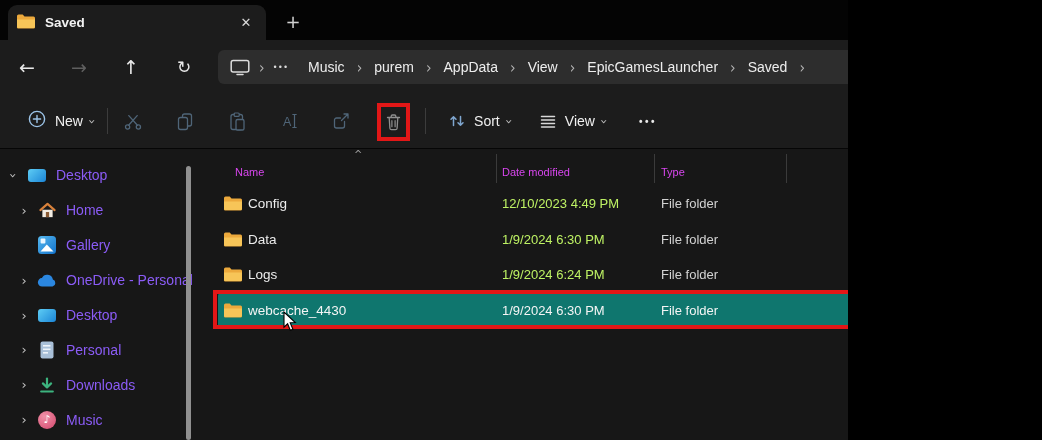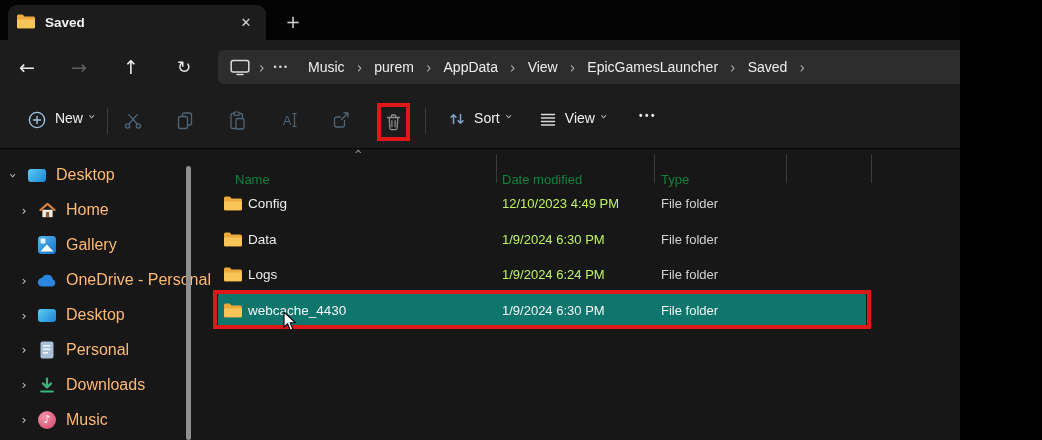--- a/index.html
+++ b/index.html
@@ -1,16 +1,16 @@
 <!DOCTYPE html>
 <html><head>
 <meta charset="utf-8">
 <style>
   html,body{margin:0;padding:0;background:#000;}
-  .window{position:relative;width:960px;height:440px;overflow:hidden;background:#171717;
+  .window{position:relative;width:848px;height:440px;overflow:hidden;background:#171717;
     font-family:"Liberation Sans",sans-serif;color:#e8e8e8;-webkit-font-smoothing:antialiased;}
   .glyph{font-family:"DejaVu Sans","Liberation Sans",sans-serif;}
 
   
   .tabbar{position:absolute;left:0;top:0;width:1042px;height:40px;background:#040404;}
   .tab{position:absolute;left:8px;top:5px;width:258px;height:35px;background:#1c1c1c;
     border-radius:9px 9px 0 0;display:flex;align-items:center;padding:0 8px;box-sizing:border-box;}
   .tab-label{font-size:13.5px;font-weight:700;color:#f2f2f2;margin-left:9px;flex:1;}
   .tab-close{width:24px;height:24px;display:flex;align-items:center;justify-content:center;
     color:#d8d8d8;font-size:13px;border-radius:4px;}
@@ -28,21 +28,21 @@
   .crumb-sep{font-size:14px;color:#b2b2b2;padding:0 1px;transform:scaleY(1.15);}
   .crumb-dots{font-size:9px;letter-spacing:2px;color:#dadada;padding:0 8px;}
   .pc-icon{margin-right:8px;display:flex;align-items:center;}
   .searchbox{position:absolute;left:1014px;top:10px;width:70px;height:34px;background:#2d2d2d;
     border-radius:6px;display:flex;align-items:center;padding-left:15px;box-sizing:border-box;
     font-size:14px;color:#dcdcdc;}
 
   
   .toolbar{position:absolute;left:0;top:94px;width:1042px;height:54px;background:#1c1c1c;
     border-bottom:1px solid #060606;box-sizing:content-box;}
-  .tbtn{position:absolute;top:16px;height:36px;display:flex;align-items:flex-start;justify-content:center;
+  .tbtn{position:absolute;top:9px;height:36px;display:flex;align-items:center;justify-content:center;
     border-radius:5px;}
   .tdivider{position:absolute;top:14px;width:1px;height:26px;background:#3c3c3c;}
   .tlabel{font-size:14px;color:#f0f0f0;margin:0 7px 0 8px;}
   .chev{display:inline-block;transform:rotate(90deg);font-size:13px;color:#bdbdbd;line-height:1;}
   .red-outline{border:4px solid #e21717 !important;border-radius:0 !important;}
   .trash-box{position:absolute;left:377px;top:9px;width:33px;height:38px;box-sizing:border-box;
     display:flex;align-items:center;justify-content:center;}
   .more-dots{font-size:10px;letter-spacing:2.5px;color:#eaeaea;font-weight:700;}
 
   
@@ -51,32 +51,32 @@
   
   .sidebar{position:absolute;left:0;top:0;width:200px;height:291px;}
   .side-items{position:absolute;left:0;top:9px;width:184px;}
   .side-item{height:34.9px;display:flex;align-items:center;border-radius:4px;}
   .side-item.lvl0{padding-left:6px;}
   .side-item.lvl1{padding-left:16px;}
   .tree-chev{width:16px;text-align:center;font-size:13px;color:#c2c2c2;flex:none;}
   .tree-chev .down{display:inline-block;transform:rotate(90deg);}
   .side-ic{width:20px;height:20px;display:flex;align-items:center;justify-content:center;
     margin:0 9px 0 5px;flex:none;}
-  .side-label{font-size:16px;color:#fdba74;white-space:nowrap;}
+  .side-label{font-size:14px;color:#8b5cf6;white-space:nowrap;}
   .side-scroll{position:absolute;left:186px;top:17px;width:5px;height:274px;background:#909090;border-radius:3px;}
 
   
   .ic-screen{width:18px;height:13px;border-radius:3px;background:linear-gradient(135deg,#5ecdf5,#1b85d6);}
   .ic-music{width:18px;height:18px;border-radius:50%;background:radial-gradient(circle at 35% 30%,#f091a8,#d2466b);
     display:flex;align-items:center;justify-content:center;color:#fff;font-size:11px;}
 
   
   .list{position:absolute;left:218px;top:0;width:653px;height:291px;}
   .lheader{position:absolute;left:0;top:3px;width:653px;height:31px;}
-  .hcol{position:absolute;top:12px;height:31px;display:flex;align-items:center;font-size:13px;color:#15803d;}
+  .hcol{position:absolute;top:4px;height:31px;display:flex;align-items:center;font-size:11px;color:#d946ef;}
   .hdiv{position:absolute;top:2px;width:1px;height:29px;background:#3b3b3b;}
   .sort-caret{position:absolute;left:136px;top:-3px;font-size:10px;color:#9b9b9b;}
   .rows{position:absolute;left:0;top:37px;width:648px;}
   .frow{position:relative;height:35.5px;display:flex;align-items:center;border-radius:3px;}
   .frow.selected{background:#0f766e;}
   .cell-icon{position:absolute;left:5px;top:9px;}
   .cell-name{position:absolute;left:30px;font-size:13.5px;color:#ececec;white-space:nowrap;}
   .cell-date{position:absolute;left:284px;font-size:13px;color:#bef264;white-space:nowrap;}
   .cell-type{position:absolute;left:443px;font-size:13px;color:#d2d2d2;white-space:nowrap;}
   .cell-size{position:absolute;left:572px;font-size:13px;color:#d2d2d2;}

